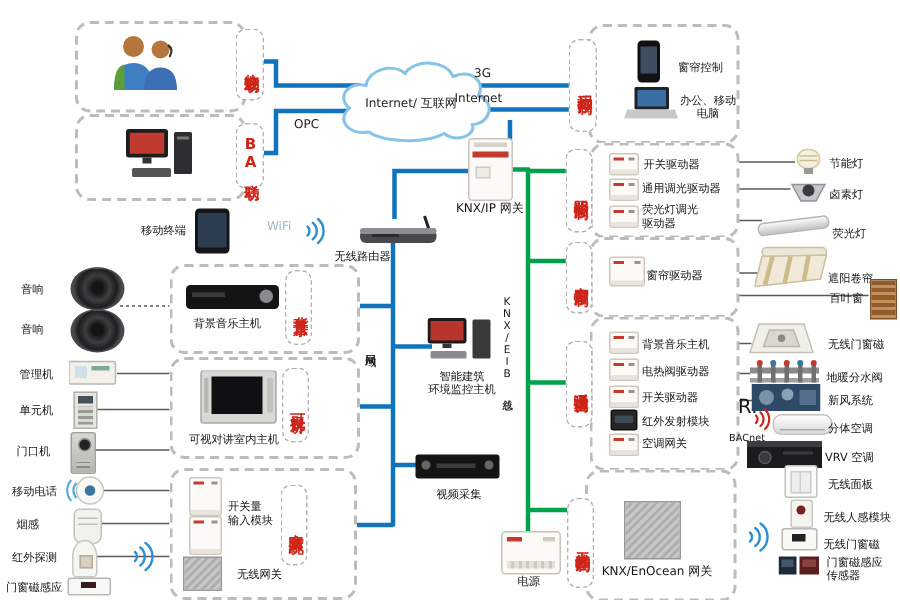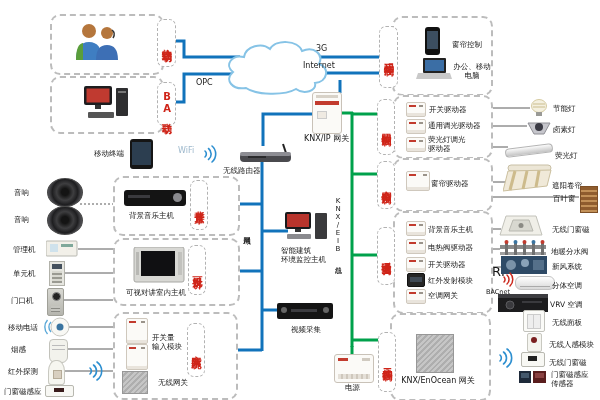--- a/index.html
+++ b/index.html
@@ -70,20 +70,21 @@
       <path d="M490 197 H579"></path>
       <path d="M490 229 H501"></path>
       <path d="M490 249 H500"></path>
       <path d="M490 267 H502"></path>
     </g>
   </svg>
 
   <svg class="ic" style="left:218px;top:38px;z-index:2" width="112" height="58" viewBox="0 0 112 58">
     <path d="M28 50 C14 52 6 42 15 34 C6 27 14 16 26 19 C28 8 44 4 52 11 C58 1 80 2 84 13 C96 8 106 16 101 26 C112 29 110 44 97 45 C99 53 86 57 78 51 C66 58 38 57 28 50 Z" fill="#fff" stroke="#86c3e6" stroke-width="2"></path>
   </svg>
+  <div class="cloud-text" style="left:228px;top:63px;width:92px">Internet/ 互联网</div>
 
   <div class="link-lbl" style="left:316px;top:44px">3G</div>
   <div class="link-lbl" style="left:303px;top:61px">Internet</div>
   <div class="link-lbl" style="left:196px;top:78px">OPC</div>
   <div class="link-lbl" style="left:178px;top:146px;color:#9db8cc">WiFi</div>
   <div class="vlbl" style="left:243px;top:231px;background:#fff">局域网</div>
   <div class="vlbl" style="left:334px;top:197px;font-size:7px">KNX/EIB 总线</div>
   <div class="lbl" style="left:492px;top:264px;font-size:13px">RF</div>
   <div class="lbl" style="left:486px;top:288px;font-size:6.5px">BACnet</div>
 
@@ -228,21 +229,21 @@
     </g>
   </svg>
 
   <svg class="ic" style="left:285px;top:212px" width="44" height="32" viewBox="0 0 44 32">
     <rect x="0" y="0" width="26" height="17" rx="2" fill="#1a1a1c"></rect>
     <rect x="2" y="2" width="22" height="13" fill="#b8342c"></rect>
     <rect x="10" y="17" width="6" height="3" fill="#333"></rect>
     <rect x="2" y="22" width="24" height="5" rx="1" fill="#8a8a8e"></rect>
     <rect x="30" y="1" width="12" height="26" rx="1" fill="#3a3a3c"></rect>
   </svg>
-  <div class="lbl" style="left:281px;top:246px;width:54px;text-align:left">智能建筑
+  <div class="lbl" style="left:281px;top:246px;width:54px;text-align:center">智能建筑
 环境监控主机</div>
   <div class="ic" style="left:277px;top:303px;width:56px;height:16px;background:#141414;border-radius:2px">
     <div style="position:absolute;left:4px;top:4px;width:6px;height:6px;border-radius:50%;background:#666"></div>
     <div style="position:absolute;right:4px;top:4px;width:6px;height:6px;border-radius:50%;background:#666"></div>
     <div style="position:absolute;left:14px;top:6px;width:26px;height:3px;background:#3c3c40"></div>
   </div>
   <div class="lbl" style="left:291px;top:325px">视频采集</div>
 
   <div class="ic" style="left:334px;top:354px;width:38px;height:27px;background:#fbfaf7;border:1px solid #c9c2b8;border-radius:3px">
     <div style="position:absolute;left:3px;top:3px;width:10px;height:3px;background:#c23b2e"></div>

